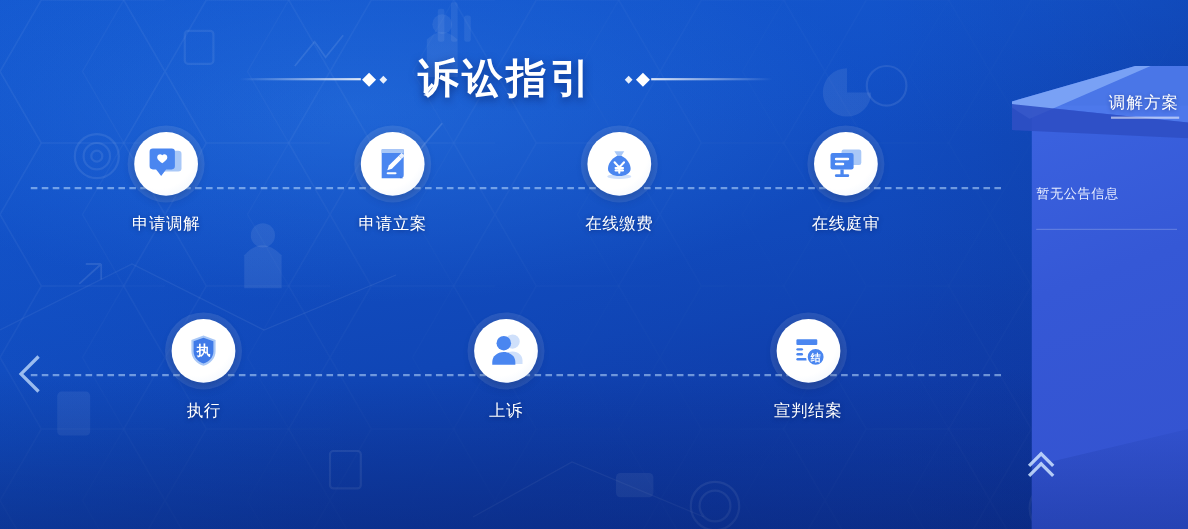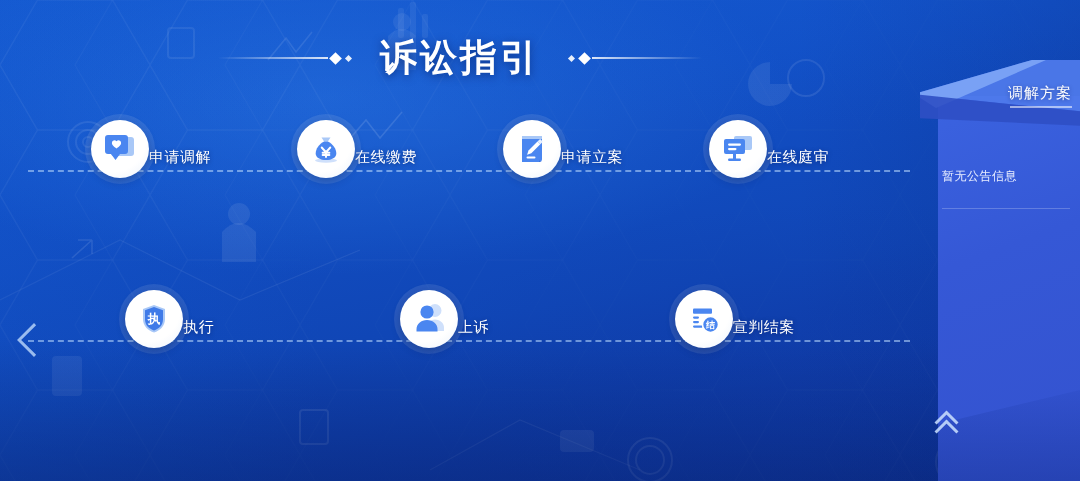--- a/index.html
+++ b/index.html
@@ -36,21 +36,21 @@
   .header { position:absolute; top:0; left:0; width:920px; height:110px; }
   .ghost-title {
     position:absolute; top:8px; left:0; width:920px;
     text-align:center;
     font-family:"Liberation Serif","DejaVu Serif",serif;
     font-size:30px; letter-spacing:7px; font-weight:400;
     color:rgba(255,255,255,0.115);
     white-space:nowrap;
   }
   .title-row {
-    position:absolute; top:30px; left:0; width:920px; height:56px;
+    position:absolute; top:44px; left:0; width:920px; height:56px;
     display:flex; align-items:center; justify-content:center; gap:0px;
   }
   .title-main {
     font-family:"Liberation Sans","DejaVu Sans",sans-serif;
     font-size:37px; font-weight:700; letter-spacing:3px;
     color:#ffffff; white-space:nowrap;
     padding:0 26px;
     text-shadow:0 2px 8px rgba(0,20,80,0.55);
   }
   .deco { display:flex; align-items:center; }
@@ -86,21 +86,21 @@
     transform:rotate(45deg);
   }
 
   .nodes {
     position:absolute; left:0; top:0; width:920px; height:120px;
     display:flex; align-items:flex-start; justify-content:space-around;
     padding:0 48px;
   }
   .node {
     width:120px;
-    display:flex; align-items:center;
+    display:flex; flex-direction:column; align-items:center;
     cursor:pointer;
   }
   .circle {
     width:58px; height:58px; border-radius:50%;
     background:radial-gradient(circle at 38% 32%, #ffffff 0%, #ffffff 62%, #eaf1fb 100%);
     box-shadow:0 3px 10px rgba(4,22,70,0.30), 0 0 0 6px rgba(255,255,255,0.10);
     display:flex; align-items:center; justify-content:center;
     position:relative;
   }
   .circle svg { display:block; }
@@ -257,41 +257,41 @@
             <path d="M5 3 h17 a3 3 0 0 1 3 3 v13 a3 3 0 0 1 -3 3 h-5 l-4.5 6 l-4.5 -6 h-3 a3 3 0 0 1 -3 -3 v-13 a3 3 0 0 1 3 -3 z" fill="#4a86f0"></path>
             <path d="M13.5 9.2 c-1.6 -1.8 -4.6 -0.7 -4.6 1.7 c0 2.4 3.2 4.4 4.6 5.5 c1.4 -1.1 4.6 -3.1 4.6 -5.5 c0 -2.4 -3 -3.5 -4.6 -1.7 z" fill="#ffffff"></path>
           </svg>
         </div>
         <div class="node-label">申请调解</div>
       </div>
 
       <div class="node">
         <div class="circle">
           <svg width="34" height="34" viewBox="0 0 34 34">
-            <ellipse cx="17" cy="28.5" rx="11" ry="2.2" fill="#cfe0fb"></ellipse>
-            <path d="M12.5 5.5 h9 l-2.6 4 h-3.8 z" fill="#a9c8f7"></path>
-            <path d="M15.1 9.5 h3.8 c5 2.6 8.4 7.2 8.4 12 c0 4.2 -4.6 6.6 -10.3 6.6 s-10.3 -2.4 -10.3 -6.6 c0 -4.8 3.4 -9.4 8.4 -12 z" fill="#4a86f0"></path>
-            <path d="M12.7 15.5 l3.6 4 M21.3 15.5 l-3.6 4 M17 19.5 v5.6 M13.6 20.8 h6.8 M13.6 23 h6.8" stroke="#ffffff" stroke-width="1.9" stroke-linecap="round" fill="none"></path>
-          </svg>
-        </div>
-        <div class="node-label">在线缴费</div>
-      </div>
-
-      <div class="node">
-        <div class="circle">
-          <svg width="34" height="34" viewBox="0 0 34 34">
             <path d="M7 4 h20 v23 a3 3 0 0 1 -3 3 h-17 z" fill="#4a86f0"></path>
             <path d="M7 4 h20 v3 h-20 z" fill="#a9c8f7"></path>
             <path d="M24 27 a3 3 0 0 0 3 3 h-3 z" fill="#3a6fd8"></path>
             <path d="M22.5 9.5 l-9 9 l-1.4 4.2 l4.2 -1.4 l9 -9 z" fill="#ffffff"></path>
             <path d="M22.5 9.5 l2.6 -2.6 l2.8 2.8 l-2.6 2.6 z" fill="#e7f0ff"></path>
             <rect x="11.5" y="24.5" width="9" height="2" rx="1" fill="#ffffff"></rect>
           </svg>
         </div>
         <div class="node-label">申请立案</div>
+      </div>
+
+      <div class="node">
+        <div class="circle">
+          <svg width="34" height="34" viewBox="0 0 34 34">
+            <ellipse cx="17" cy="28.5" rx="11" ry="2.2" fill="#cfe0fb"></ellipse>
+            <path d="M12.5 5.5 h9 l-2.6 4 h-3.8 z" fill="#a9c8f7"></path>
+            <path d="M15.1 9.5 h3.8 c5 2.6 8.4 7.2 8.4 12 c0 4.2 -4.6 6.6 -10.3 6.6 s-10.3 -2.4 -10.3 -6.6 c0 -4.8 3.4 -9.4 8.4 -12 z" fill="#4a86f0"></path>
+            <path d="M12.7 15.5 l3.6 4 M21.3 15.5 l-3.6 4 M17 19.5 v5.6 M13.6 20.8 h6.8 M13.6 23 h6.8" stroke="#ffffff" stroke-width="1.9" stroke-linecap="round" fill="none"></path>
+          </svg>
+        </div>
+        <div class="node-label">在线缴费</div>
       </div>
 
 
       <div class="node">
         <div class="circle">
           <svg width="34" height="34" viewBox="0 0 34 34">
             <rect x="13" y="4" width="18" height="14" rx="2" fill="#a9c8f7"></rect>
             <rect x="3" y="7" width="21" height="15" rx="2" fill="#4a86f0"></rect>
             <rect x="7" y="11.5" width="13" height="2.2" rx="1.1" fill="#ffffff"></rect>
             <rect x="7" y="16" width="8.5" height="2.2" rx="1.1" fill="#ffffff"></rect>

